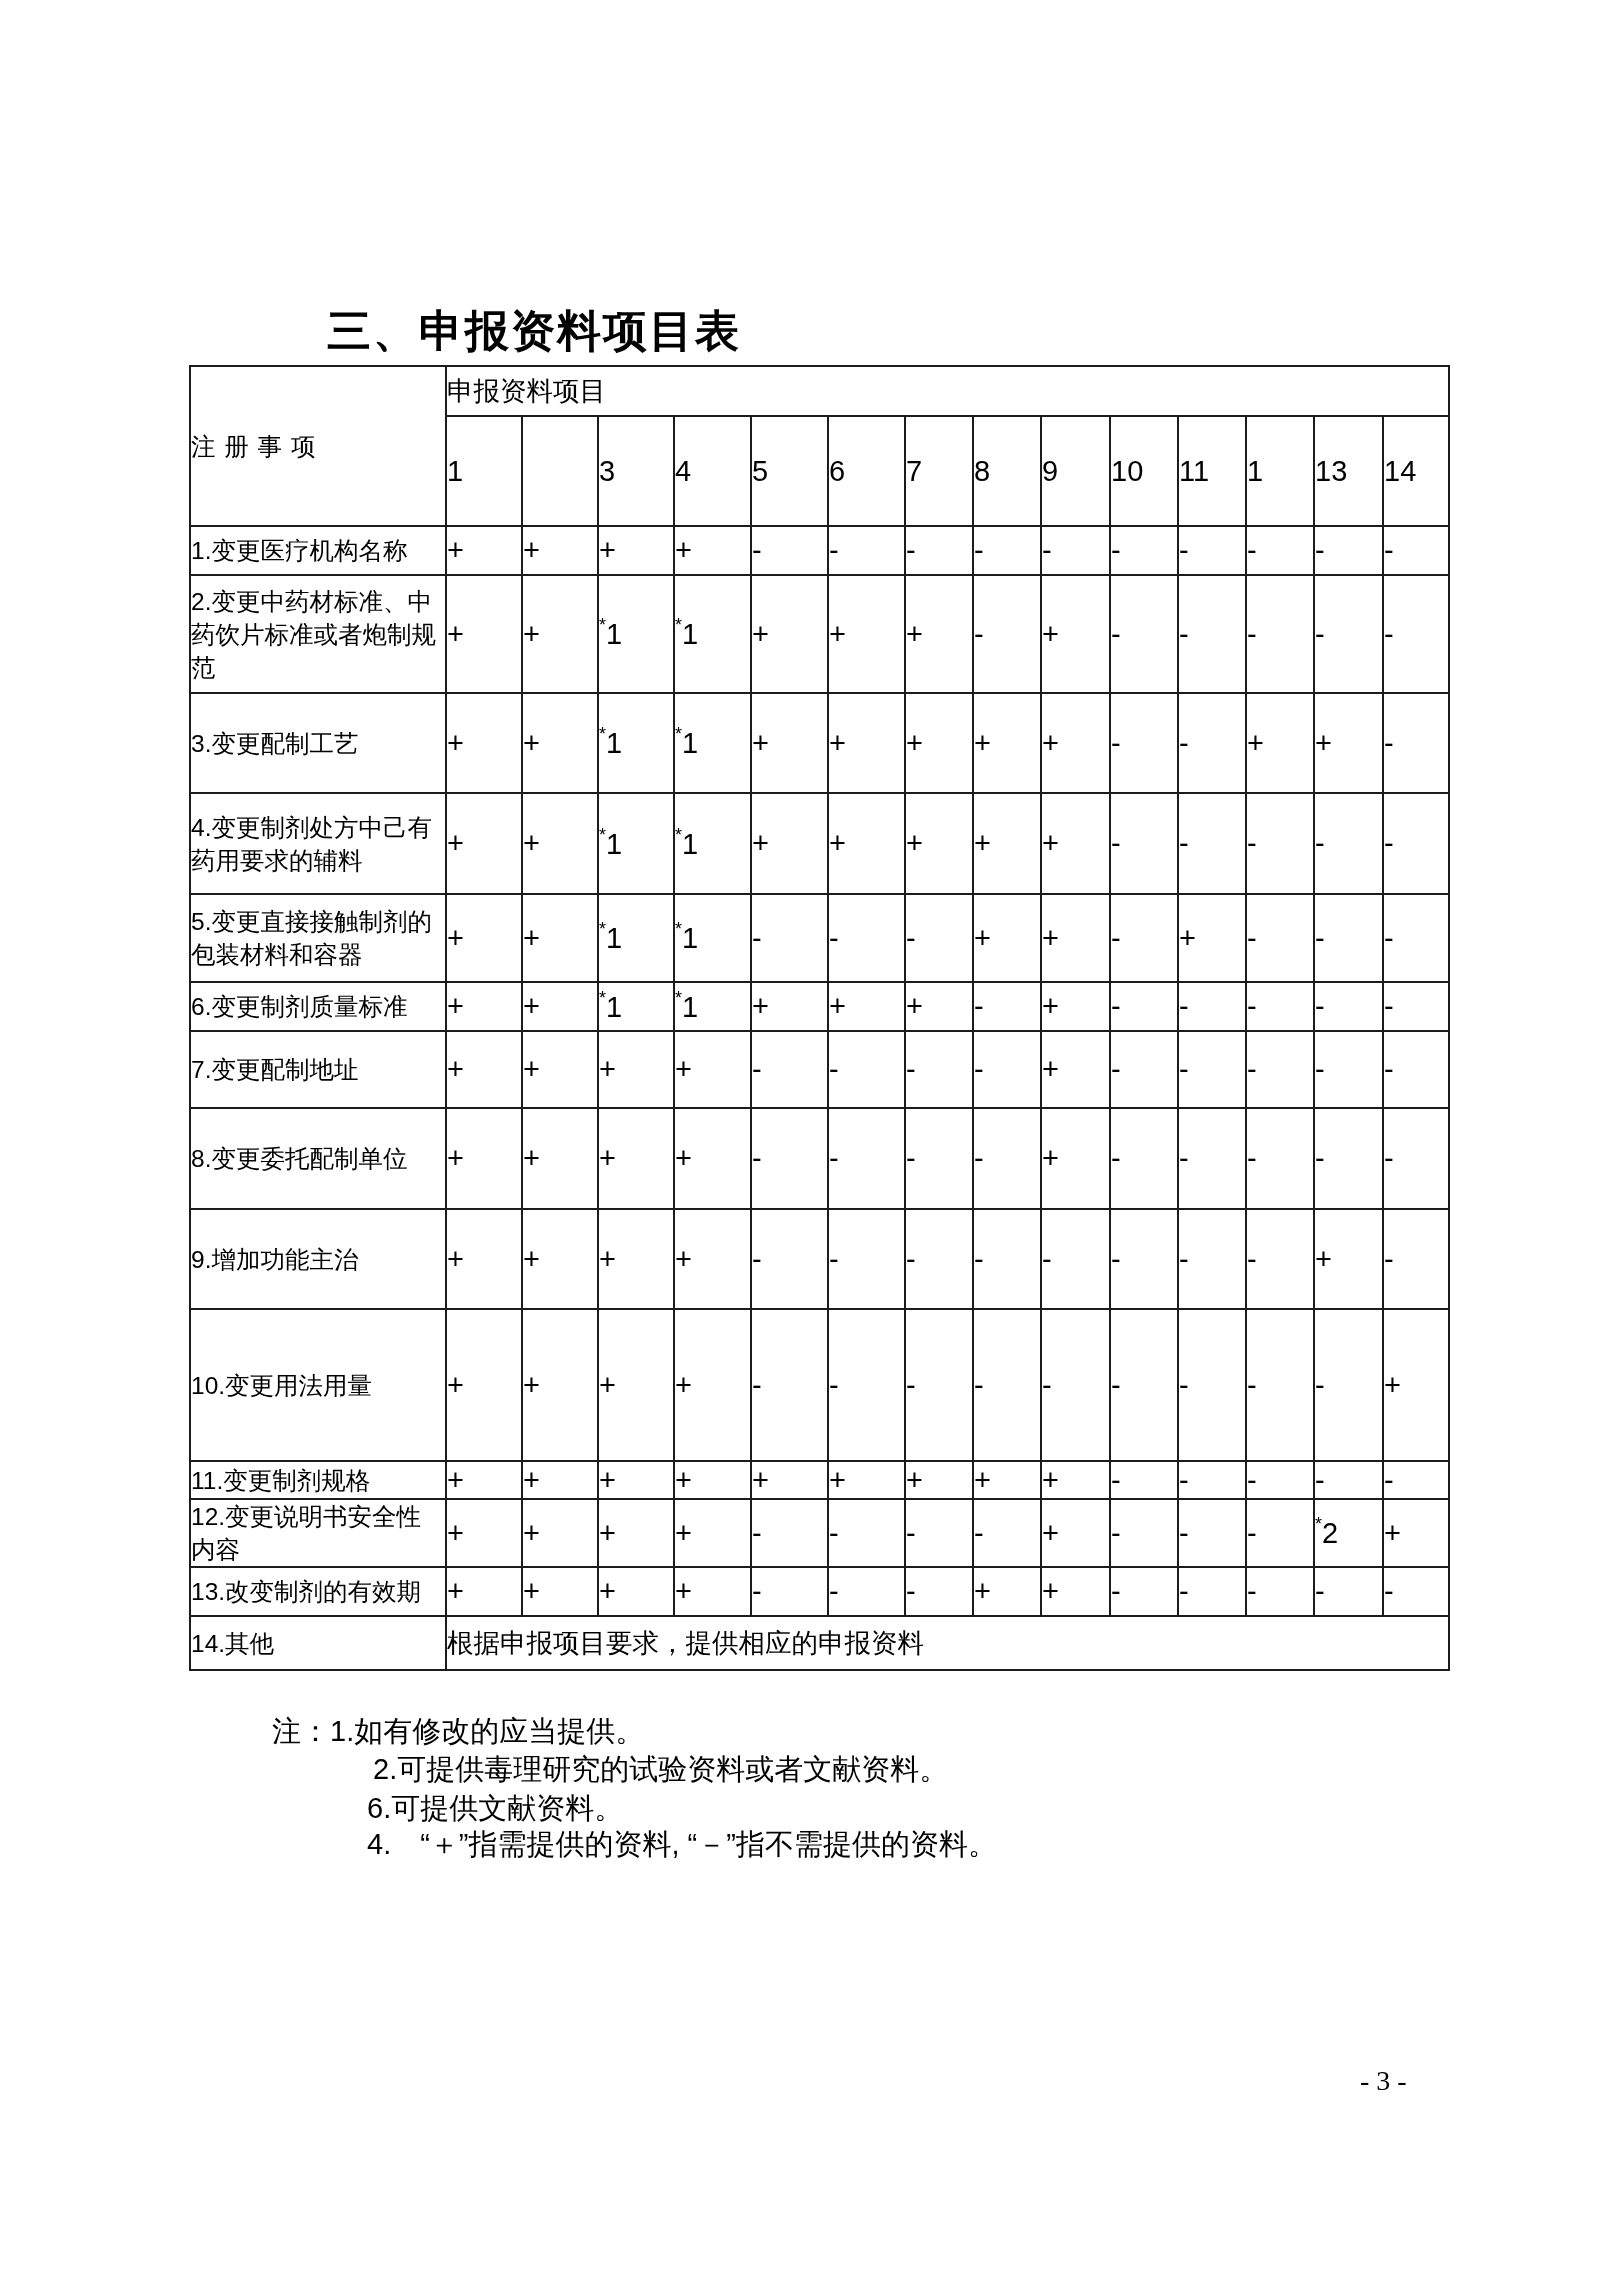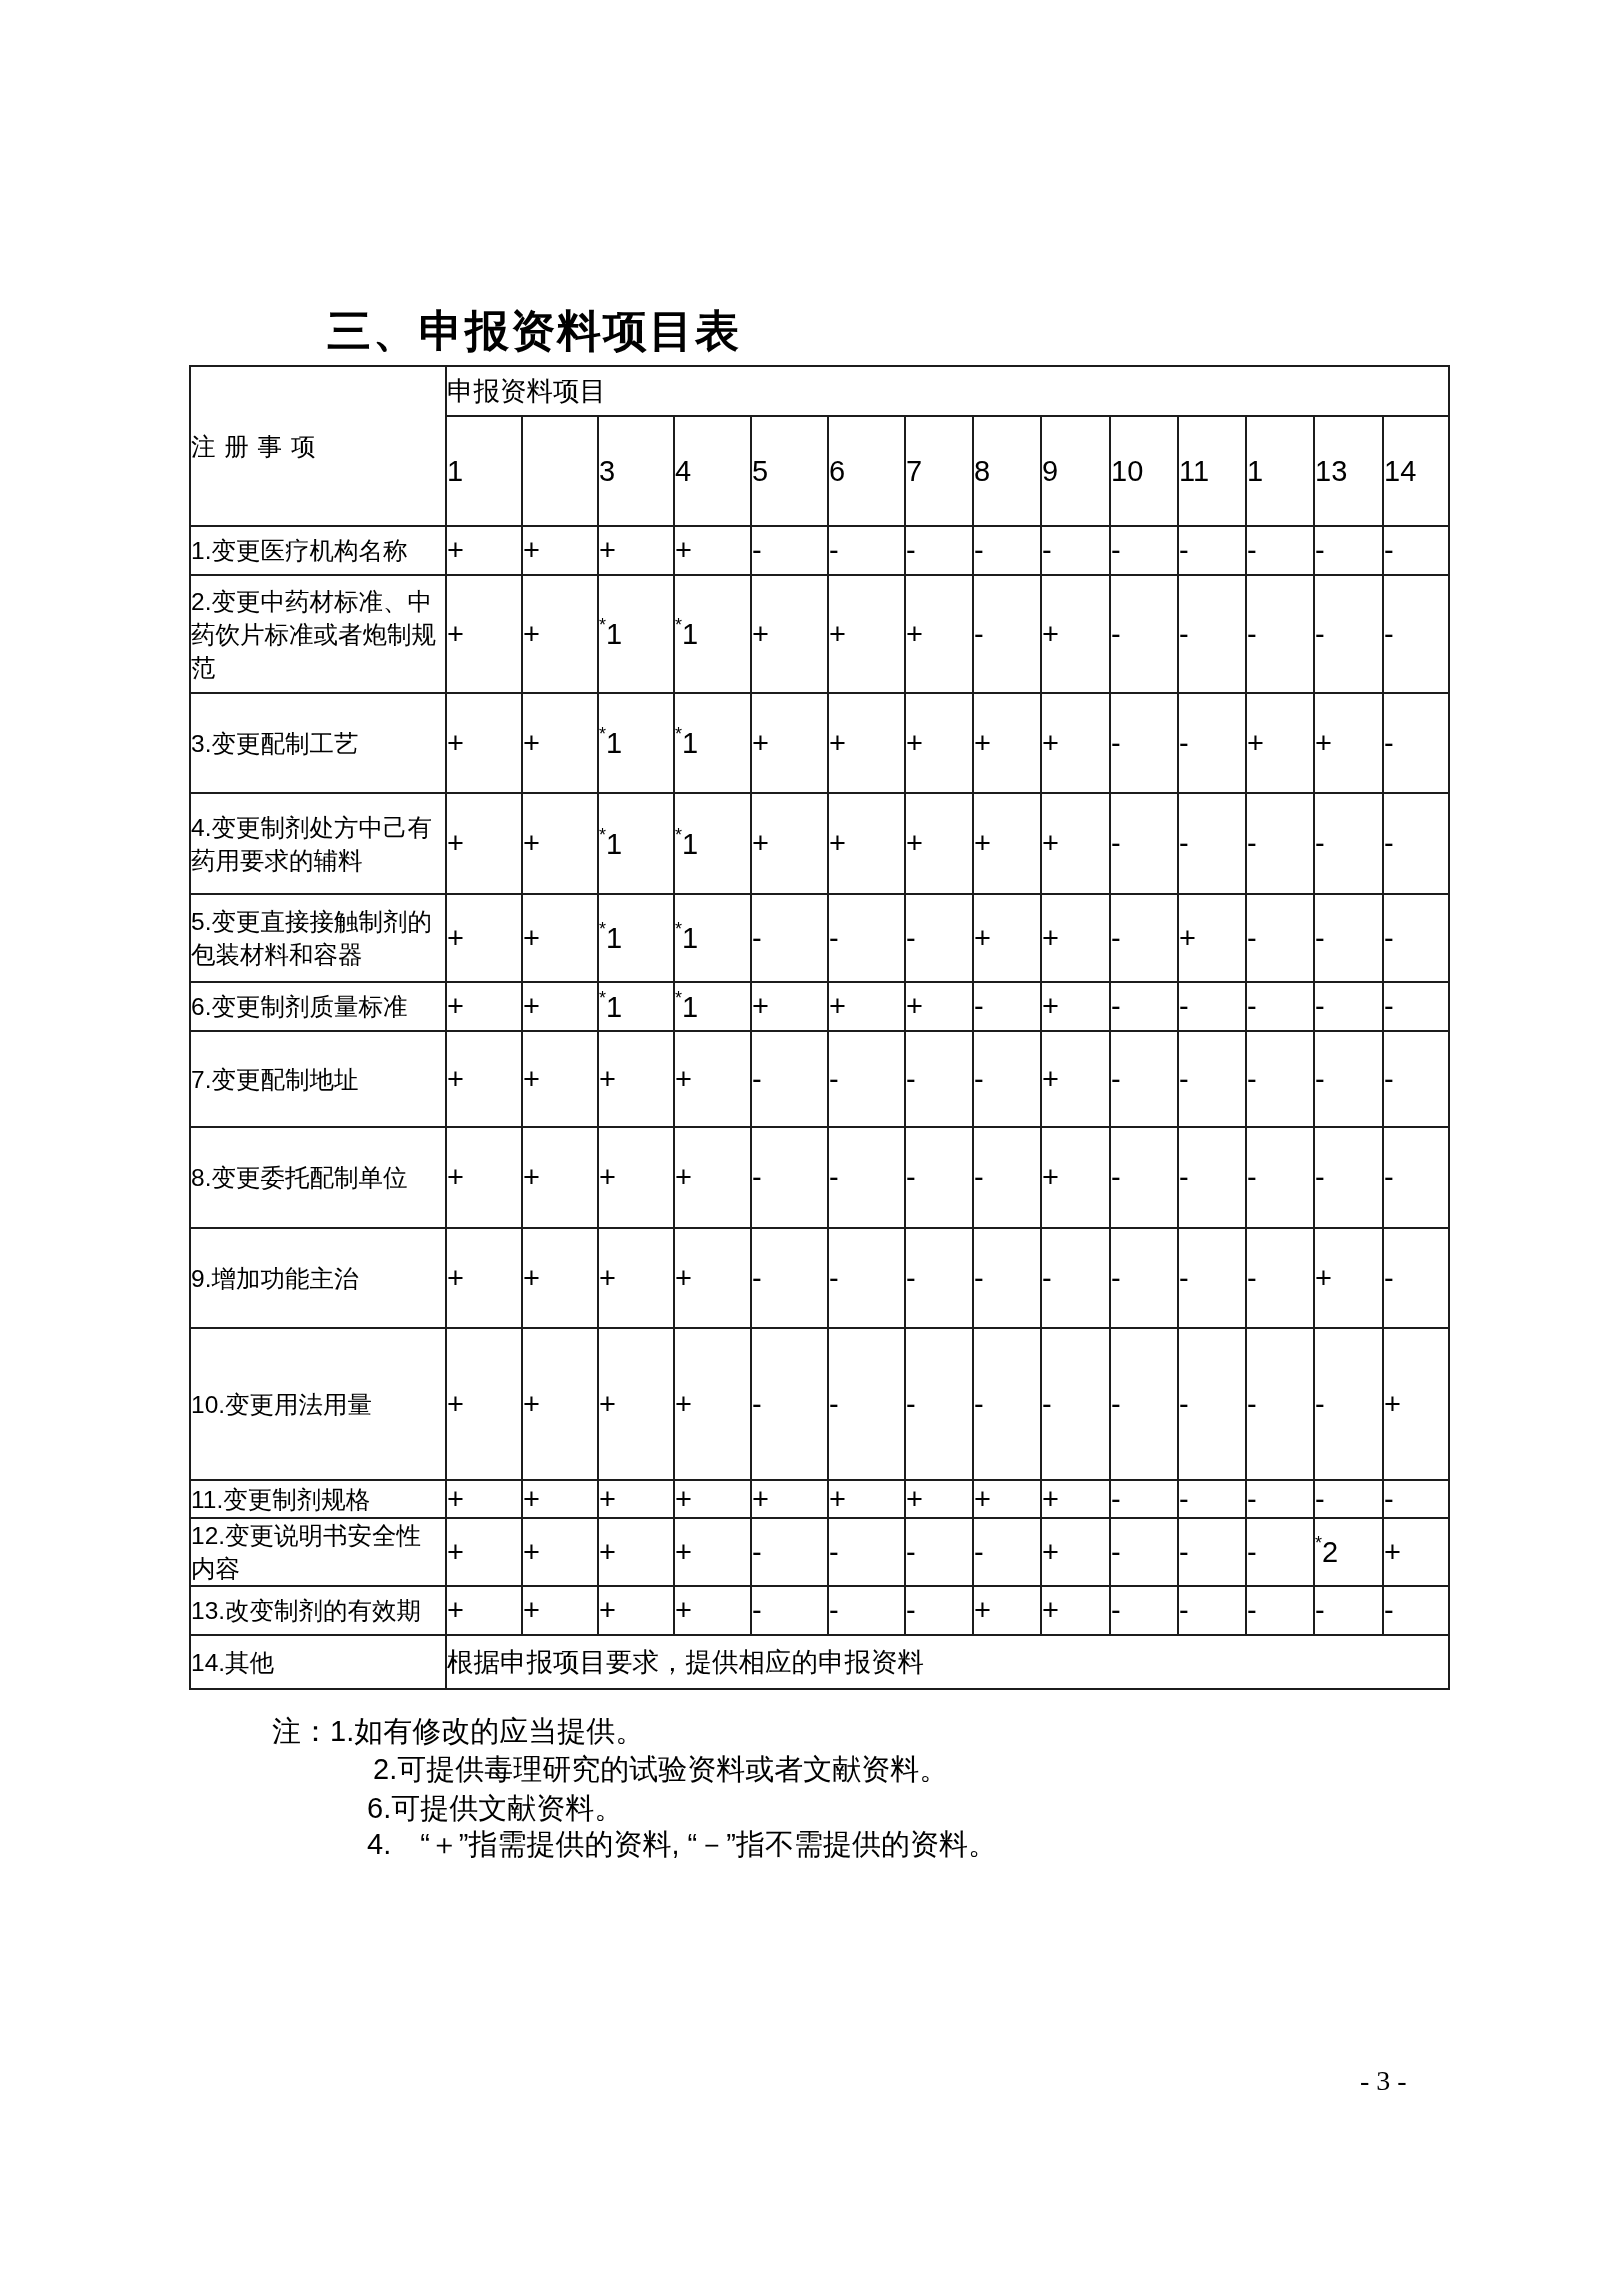--- a/index.html
+++ b/index.html
@@ -24,21 +24,21 @@
     font-weight:normal;overflow:hidden;
   }
   thead tr:nth-child(1){height:50px;}
   thead tr:nth-child(2){height:110px;}
   tbody tr:nth-child(1){height:49px;}
   tbody tr:nth-child(2){height:118px;}
   tbody tr:nth-child(3){height:100px;}
   tbody tr:nth-child(4){height:101px;}
   tbody tr:nth-child(5){height:88px;}
   tbody tr:nth-child(6){height:49px;}
-  tbody tr:nth-child(7){height:96px;}
+  tbody tr:nth-child(7){height:77px;}
   tbody tr:nth-child(8){height:101px;}
   tbody tr:nth-child(9){height:100px;}
   tbody tr:nth-child(10){height:152px;}
   tbody tr:nth-child(11){height:38px;}
   tbody tr:nth-child(12){height:68px;}
   tbody tr:nth-child(13){height:49px;}
   tbody tr:nth-child(14){height:54px;}
   .corner-hdr{
     text-align:left;padding-left:8.8px;font-size:24.5px;letter-spacing:1px;
   }

